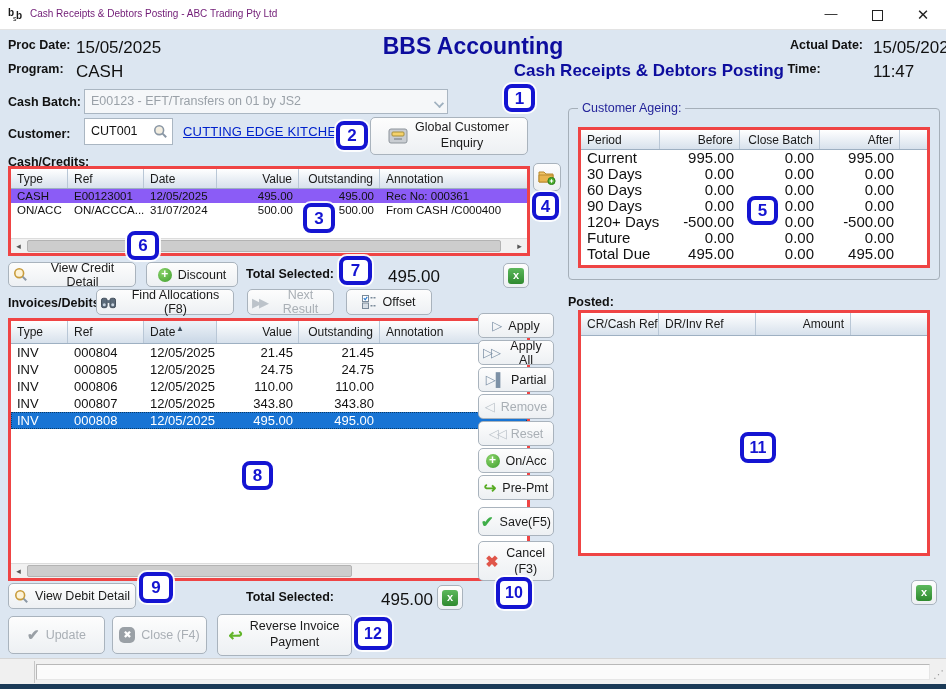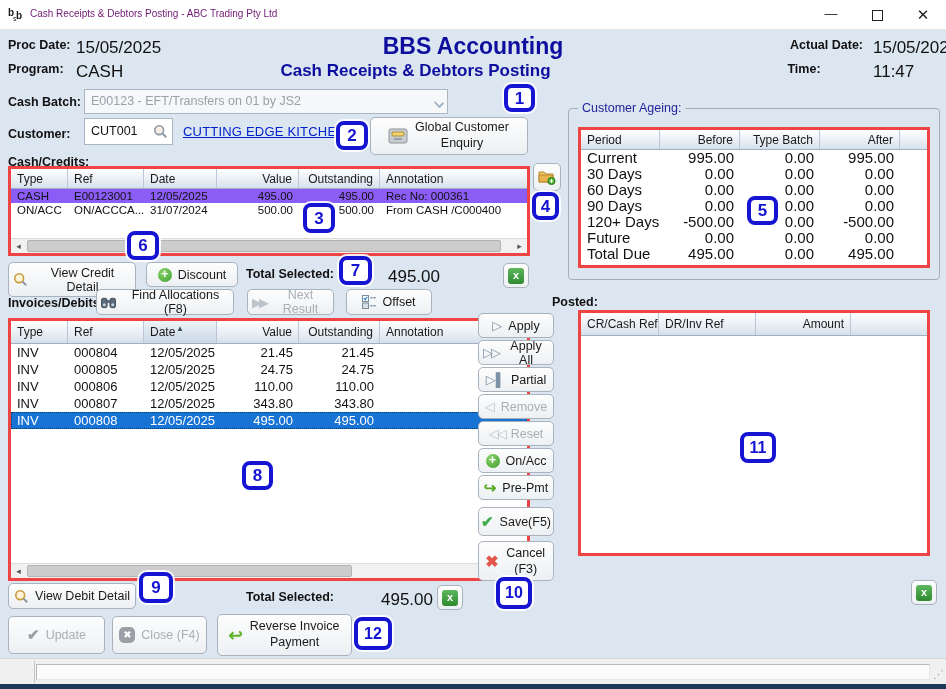--- a/index.html
+++ b/index.html
@@ -6,21 +6,21 @@
   *{box-sizing:border-box;font-family:"Liberation Sans",sans-serif;}
   #frame{position:relative;width:946px;height:689px;background:#dce6f1;outline:1px solid #5a6b7a;overflow:hidden;}
   
   #titlebar{position:absolute;left:0;top:0;width:946px;height:30px;background:#ffffff;border-bottom:1px solid #e3e3e3;}
   #titlebar .ttl{position:absolute;left:30px;top:8px;font-size:10px;color:#701a75;}
   .winbtn{position:absolute;top:0;width:46px;height:30px;display:flex;align-items:center;justify-content:center;color:#222;font-size:13px;}
   
   .lbl{font-weight:bold;font-size:12.5px;color:#111;position:absolute;}
   .val{font-size:17px;color:#111;position:absolute;}
   #bbs-title{position:absolute;left:0;top:33px;width:946px;text-align:center;font-size:23px;font-weight:bold;color:#0d0d9e;}
-  #bbs-sub{position:absolute;left:0;top:61px;width:784px;text-align:center;font-size:17px;font-weight:bold;color:#0d0d9e;padding-left:47px;}
+  #bbs-sub{position:absolute;left:0;top:61px;width:784px;text-align:right;font-size:17px;font-weight:bold;color:#0d0d9e;padding-left:47px;}
   
   .combo{position:absolute;background:#f5f7f9;border:1px solid #aab6c2;color:#9aa1a8;font-size:12.5px;padding:4px 20px 4px 6px;white-space:nowrap;overflow:hidden;}
   .chev{position:absolute;right:4px;top:9px;width:8px;height:8px;border-right:2px solid #9fb0bf;border-bottom:2px solid #9fb0bf;transform:rotate(45deg) scale(1,.8);}
   .tbox{position:absolute;background:#fff;border:1px solid #aab6c2;color:#111;font-size:12.5px;padding:5px 22px 4px 6px;}
   a.link{position:absolute;color:#0022cc;font-size:13px;text-decoration:underline;letter-spacing:.2px;}
   
   .btn{position:absolute;background:linear-gradient(#fdfdfd,#edf0f3);border:1px solid #a9b3bd;border-radius:5px;color:#1a1a1a;font-size:12.5px;display:flex;align-items:center;justify-content:center;gap:6px;text-align:center;padding:2px 4px;}
   .btn.dis{color:#a9afb5;}
   .tri{font-size:13px;color:#7d91a6;line-height:1;}
   .tri.dis{color:#bcc3ca;}
@@ -161,21 +161,21 @@
 
   <div class="btn" style="left:533px;top:163px;width:28px;height:28px">
     <svg width="18" height="16" viewBox="0 0 18 16">
       <path d="M1 4 L1 13 L15 13 L15 5 L8 5 L6 3 L1 3 Z" fill="#f0c468" stroke="#b98a2e"></path>
       <path d="M1 6 L15 6 L15 13 L1 13 Z" fill="#e8b44e" stroke="#b98a2e"></path>
       <circle cx="13.5" cy="12" r="3.6" fill="#4caf2e" stroke="#2e7d1a"></circle>
       <path d="M13.5 10.2 v3.6 M11.7 12 h3.6" stroke="#fff" stroke-width="1.1"></path>
     </svg>
   </div>
 
-  <div class="btn" style="left:8px;top:262px;width:128px;height:35px">
+  <div class="btn" style="left:8px;top:262px;width:128px;height:25px">
     <svg class="mag" viewBox="0 0 15 15">
       <circle cx="6.2" cy="6.2" r="4.4" fill="#fdf3d8" stroke="#c89c3c" stroke-width="1.6"></circle>
       <line x1="9.6" y1="9.6" x2="13.2" y2="13.2" stroke="#8a97a5" stroke-width="2"></line>
     </svg>
     <span>View Credit Detail</span>
   </div>
   <div class="btn" style="left:146px;top:262px;width:92px;height:25px">
     <span class="gplus">+</span>
     <span>Discount</span>
   </div>
@@ -184,21 +184,21 @@
   <div class="excel" style="left:503px;top:263px">
       <span class="xg">x</span>
     </div>
 
   <div class="group" style="left:568px;top:108px;width:372px;height:172px"></div>
   <div class="group-label" style="left:578px;top:101px">Customer Ageing:</div>
   <div class="panel" style="left:578px;top:127px;width:352px;height:141px">
     <div class="grid-head age-cols">
       <div class="hc">Period</div>
       <div class="hc num">Before</div>
-      <div class="hc num">Type Batch</div>
+      <div class="hc num">Close Batch</div>
       <div class="hc num">After</div>
       <div class="hc" style="border-right:none"></div>
     </div>
     <div class="grid-row age-cols age-row">
       <div class="c">Current</div>
       <div class="c num">995.00</div>
       <div class="c num">0.00</div>
       <div class="c num">995.00</div>
         <div class="c"></div>
     </div>
@@ -363,21 +363,21 @@
     </div>
   <div class="btn" style="left:478px;top:507px;width:76px;height:29px">
       <span style="color:#3fae49;font-weight:bold;font-size:15px">✔</span>
       <span>Save(F5)</span>
     </div>
   <div class="btn" style="left:478px;top:541px;width:76px;height:40px">
       <span style="color:#e0564a;font-weight:bold;font-size:16px">✖</span>
       <span style="width:42px;line-height:1.3">Cancel (F3)</span>
     </div>
 
-  <div class="seclbl" style="left:552px;top:295px">Posted:</div>
+  <div class="seclbl" style="left:568px;top:295px">Posted:</div>
   <div class="panel" style="left:578px;top:310px;width:352px;height:246px">
     <div class="grid-head post-cols" style="height:23px">
       <div class="hc" style="line-height:17px">CR/Cash Ref</div>
       <div class="hc" style="line-height:17px">DR/Inv Ref</div>
       <div class="hc num" style="line-height:17px">Amount</div>
       <div class="hc" style="border-right:none"></div>
     </div>
   </div>
   <div class="excel" style="left:911px;top:580px">
       <span class="xg">x</span>

